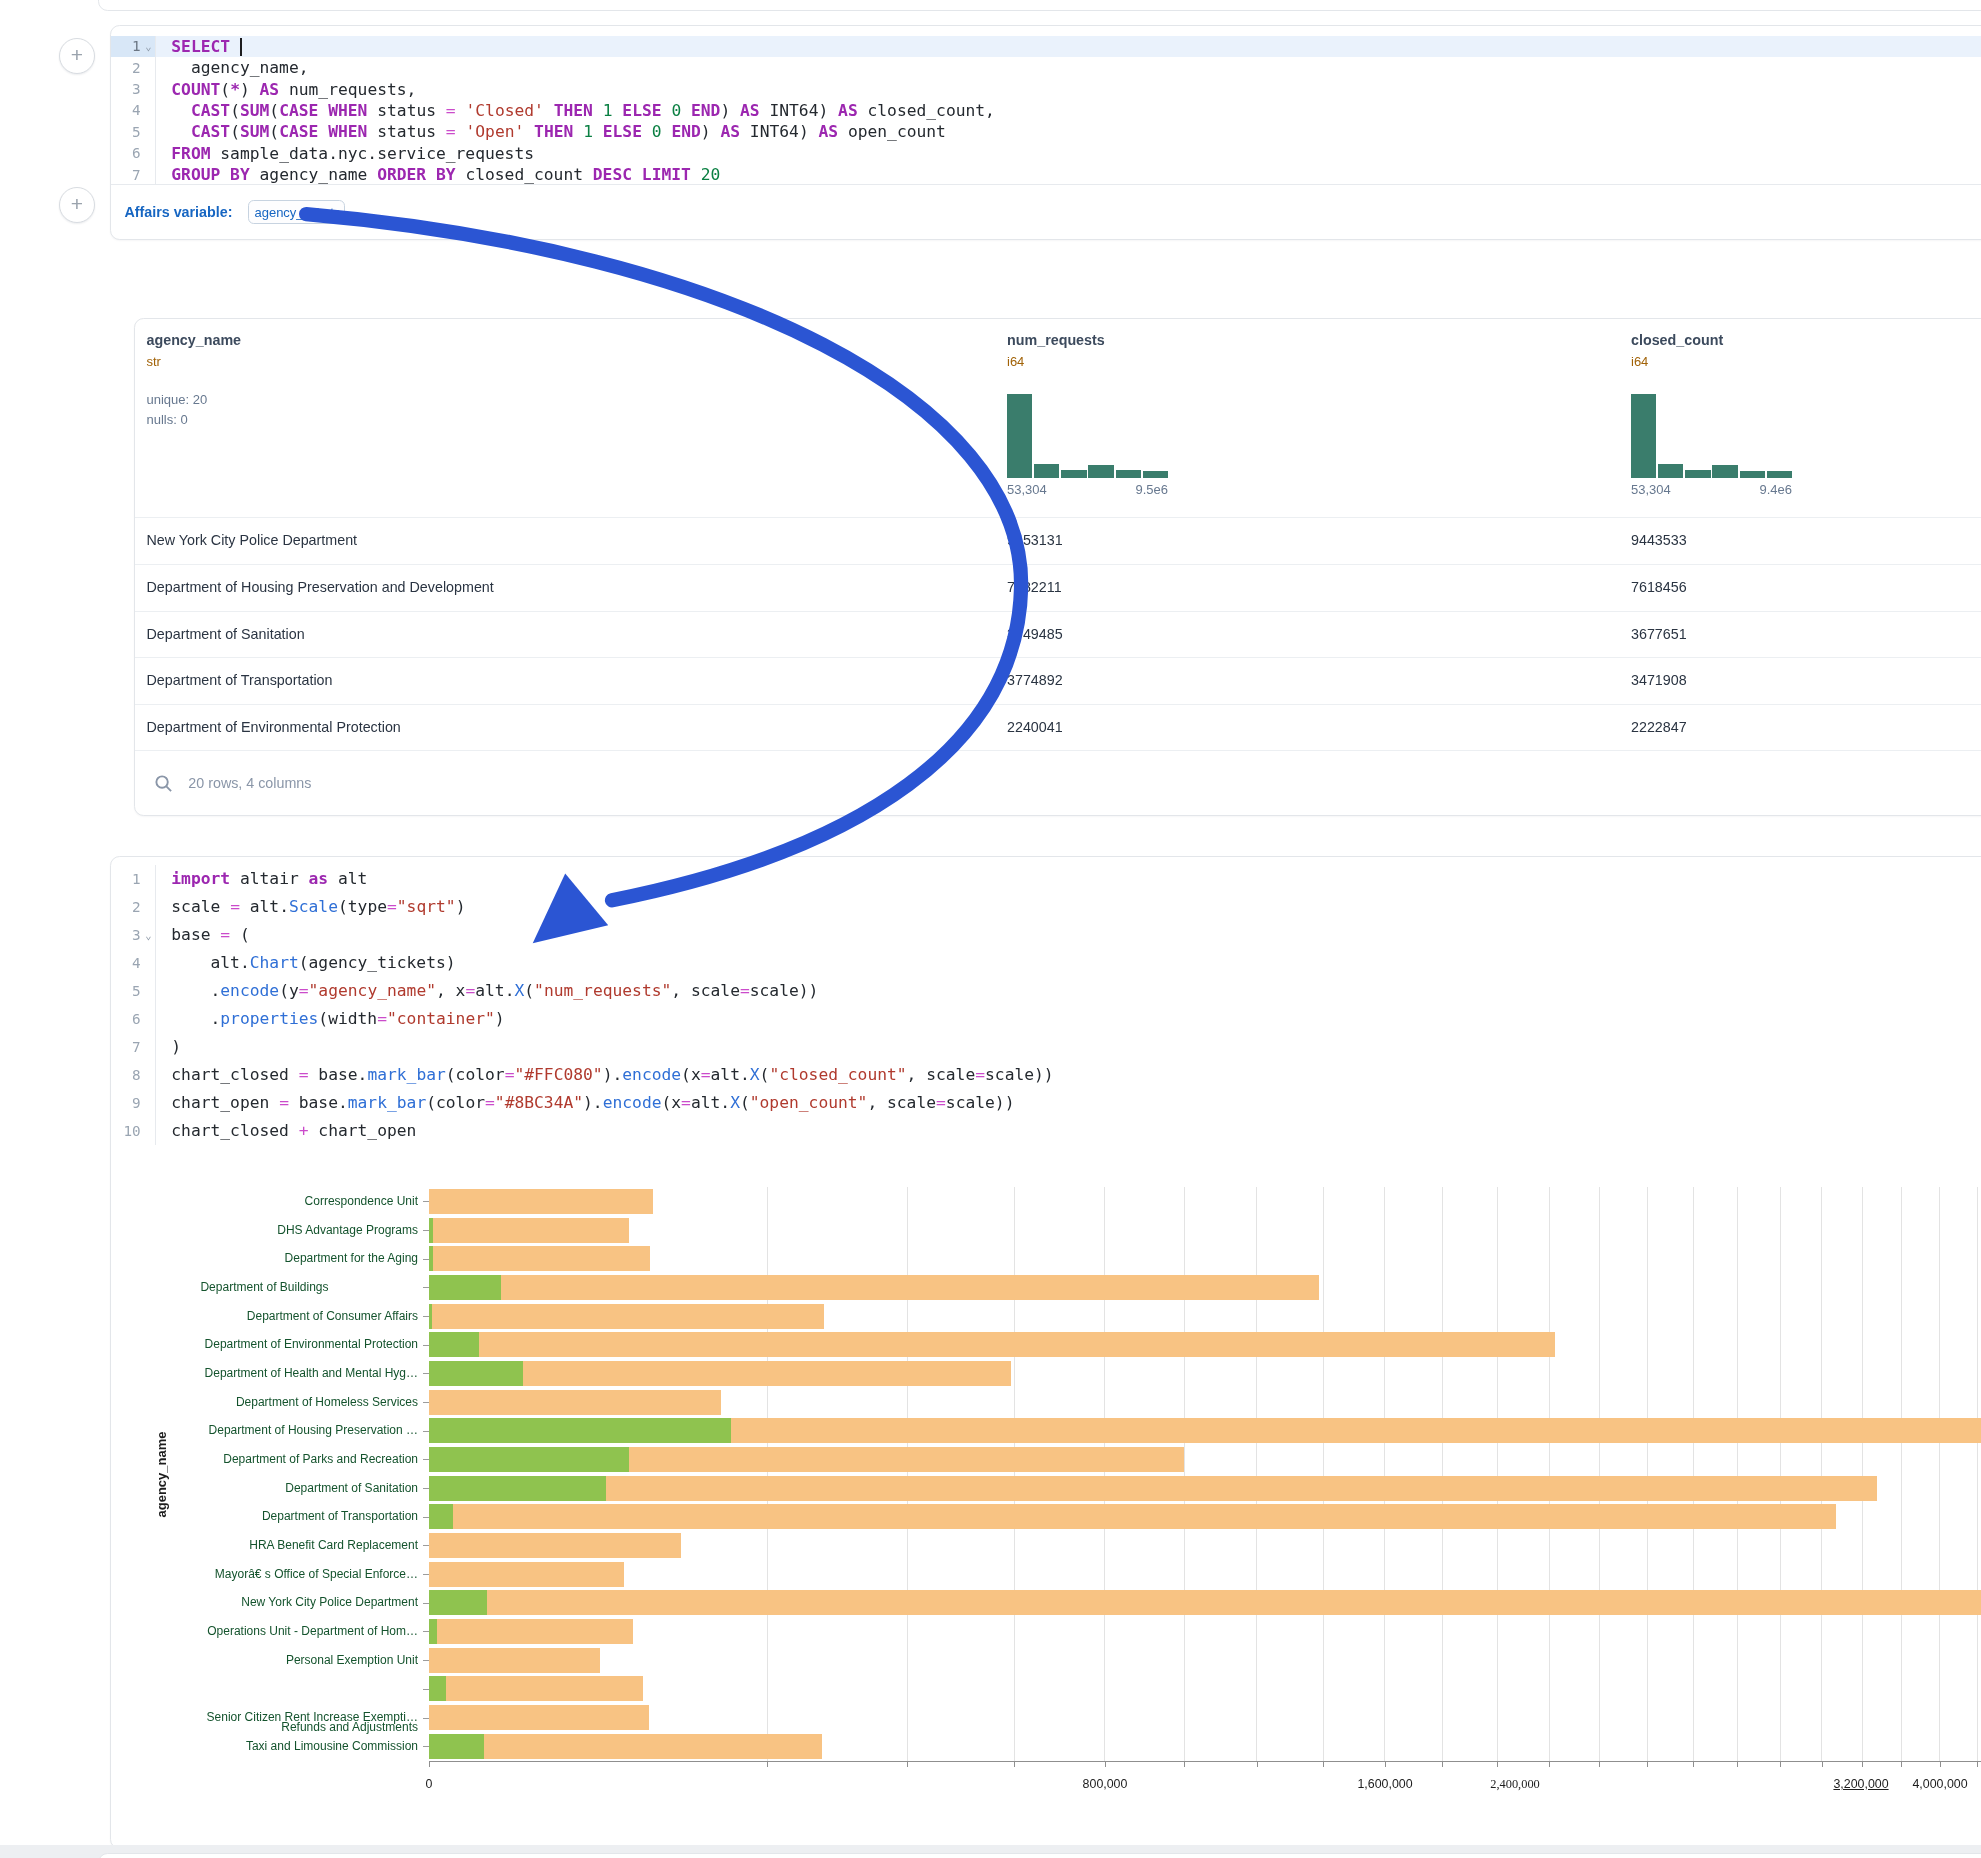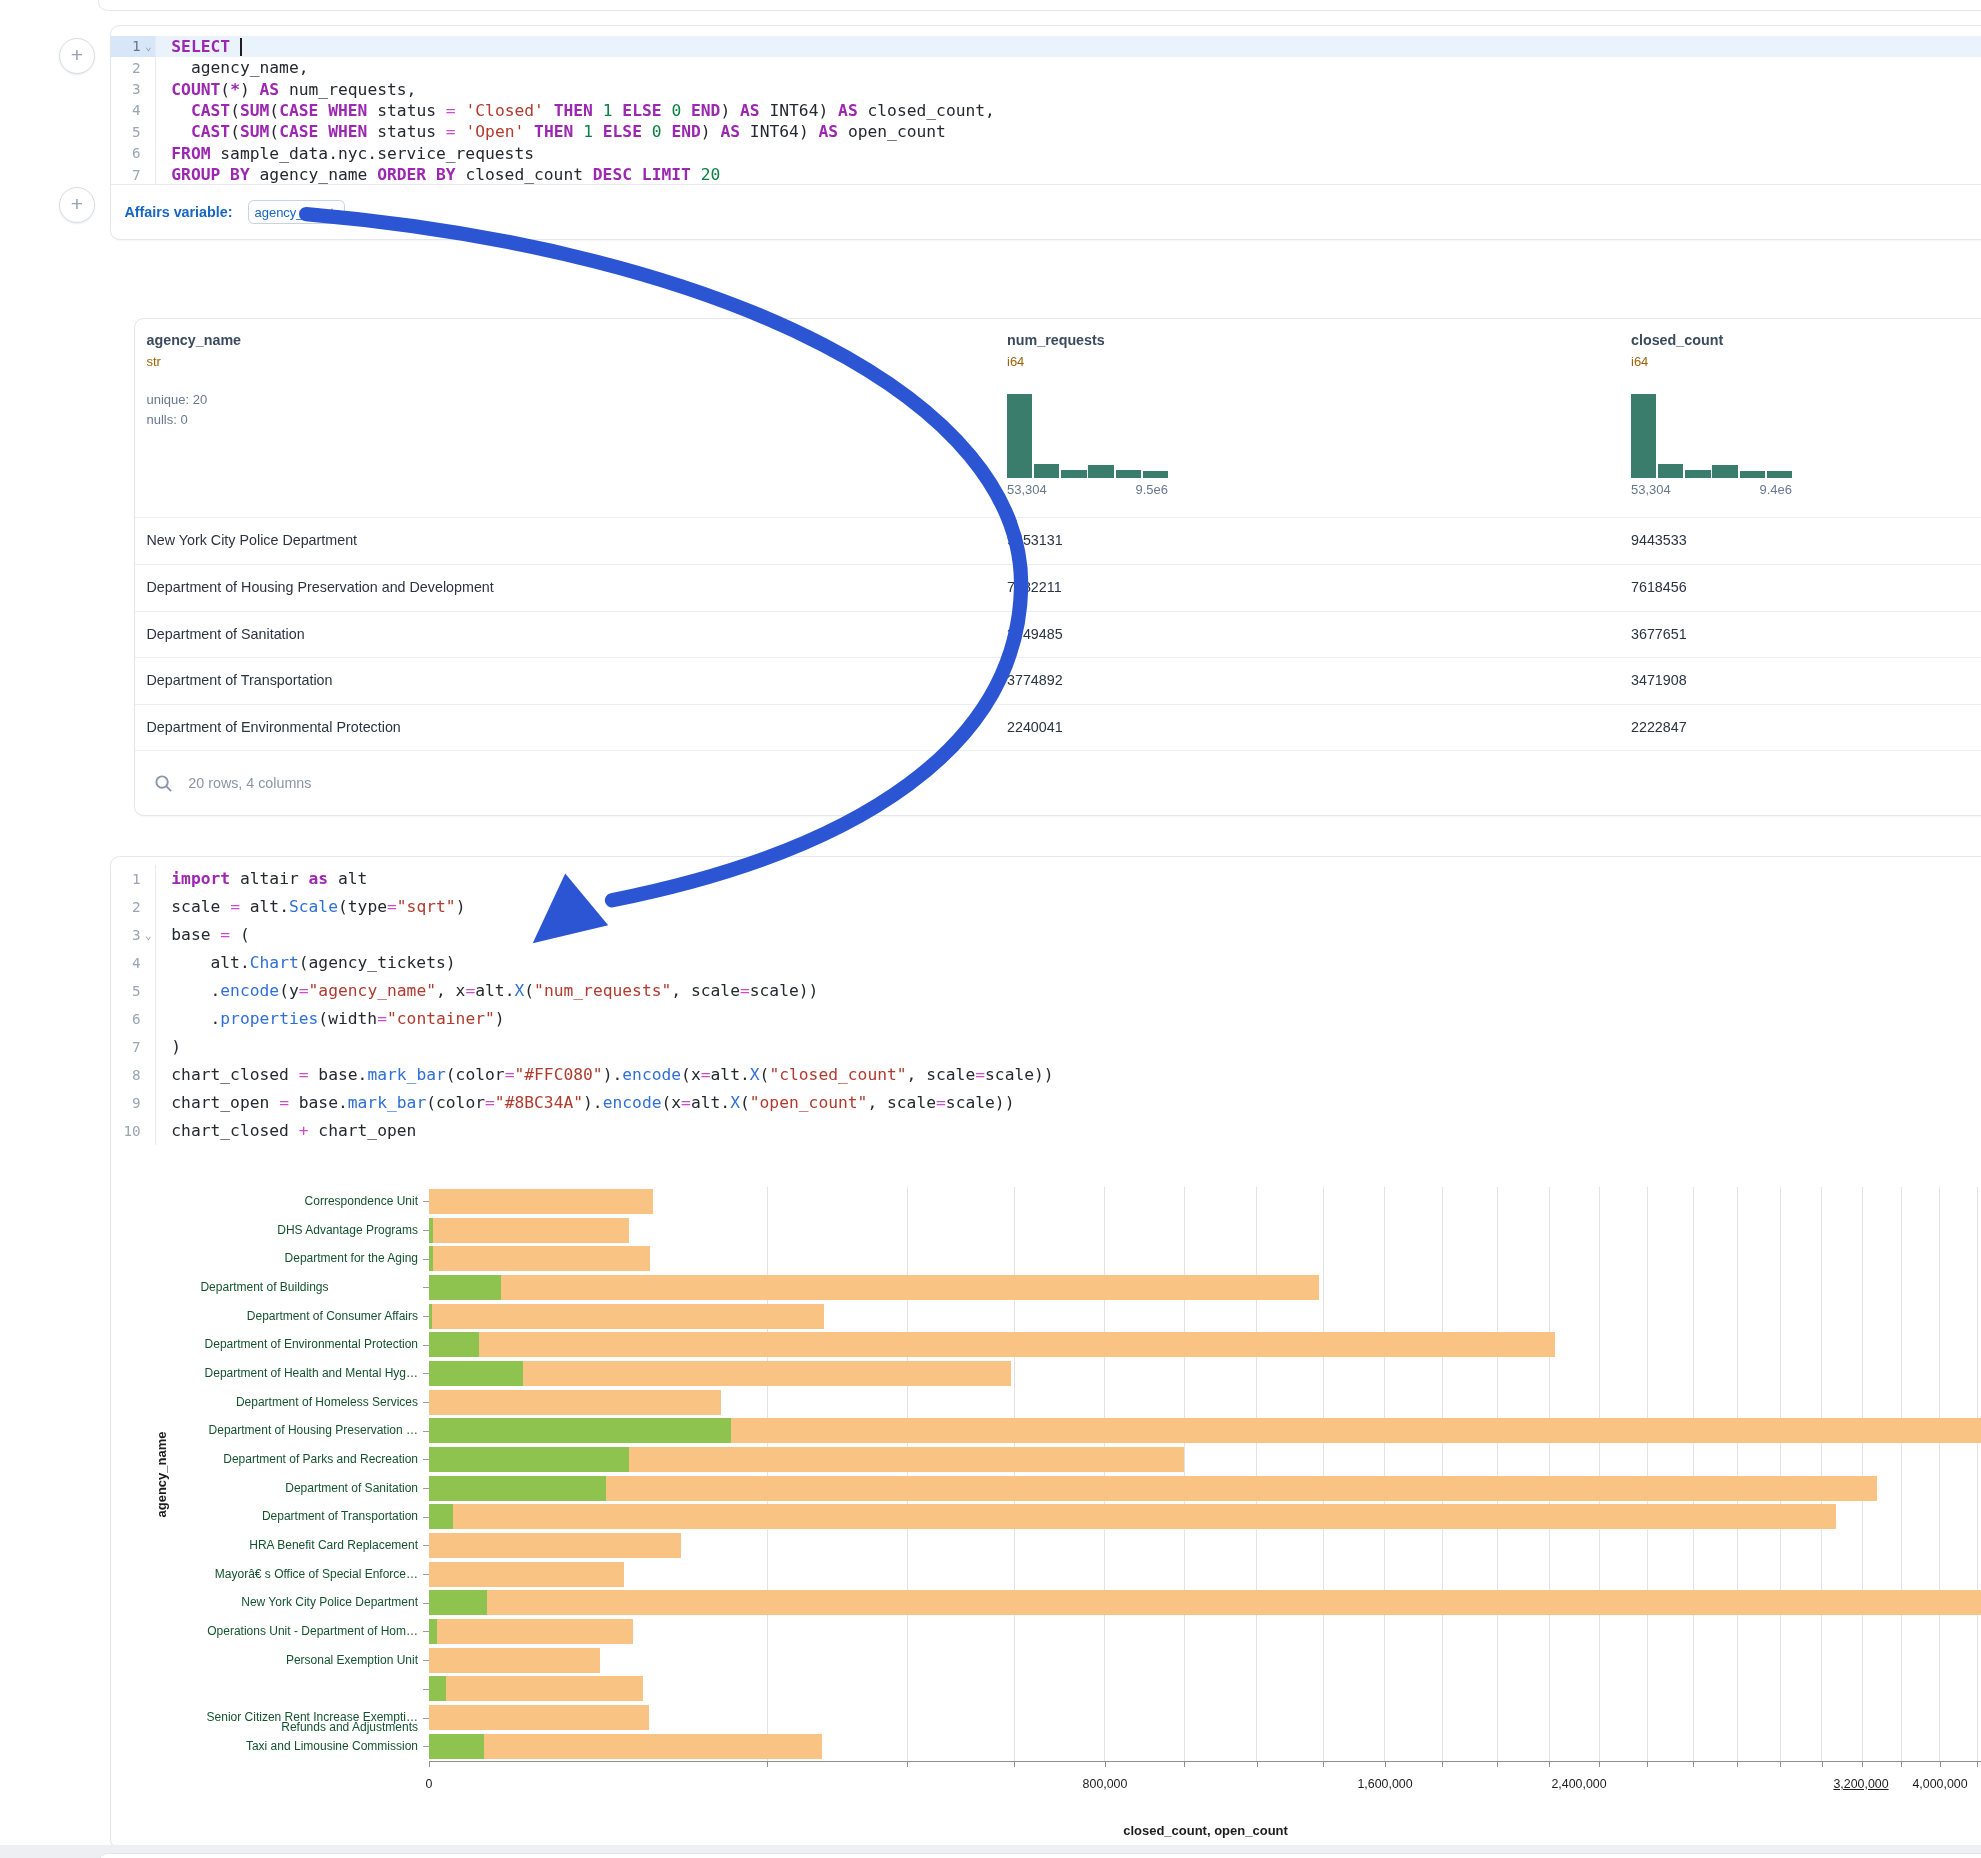--- a/index.html
+++ b/index.html
@@ -276,25 +276,24 @@
           <div class="xtick" style="left: 1669px;"></div>
           <div class="xtick" style="left: 1711px;"></div>
           <div class="xtick" style="left: 1751px;"></div>
           <div class="xtick" style="left: 1790px;"></div>
           <div class="xtick" style="left: 1829px;"></div>
           <div class="xtick" style="left: 1866px;"></div>
           <div class="xtick" style="left: 318px;"></div>
           <div class="xlab" style="left: 318px;">0</div>
           <div class="xlab" style="left: 994px;">800,000</div>
           <div class="xlab" style="left: 1274px;">1,600,000</div>
-          <div class="xlab" style="left: 1468px;">2,400,000</div>
+          <div class="xlab" style="left: 1404px; font-family: Liberation Serif, serif;">2,400,000</div>
           <div class="xlab" style="left: 1750px; text-decoration: underline;">3,200,000</div>
           <div class="xlab" style="left: 1829px;">4,000,000</div>
         </div>
-      <div class="x-title">closed_count, open_count</div>
       <div id="ylabels">
           <div class="c-row-label" style="top: 0px;">Correspondence Unit</div>
           <div class="c-ytick" style="top: 14.3px;"></div>
           <div class="c-row-label" style="top: 29px;">DHS Advantage Programs</div>
           <div class="c-ytick" style="top: 43px;"></div>
           <div class="c-row-label" style="top: 57px;">Department for the Aging</div>
           <div class="c-ytick" style="top: 72px;"></div>
           <div class="c-row-label" style="top: 86px; text-align: center;">Department of Buildings</div>
           <div class="c-ytick" style="top: 100px;"></div>
           <div class="c-row-label" style="top: 115px;">Department of Consumer Affairs</div>

